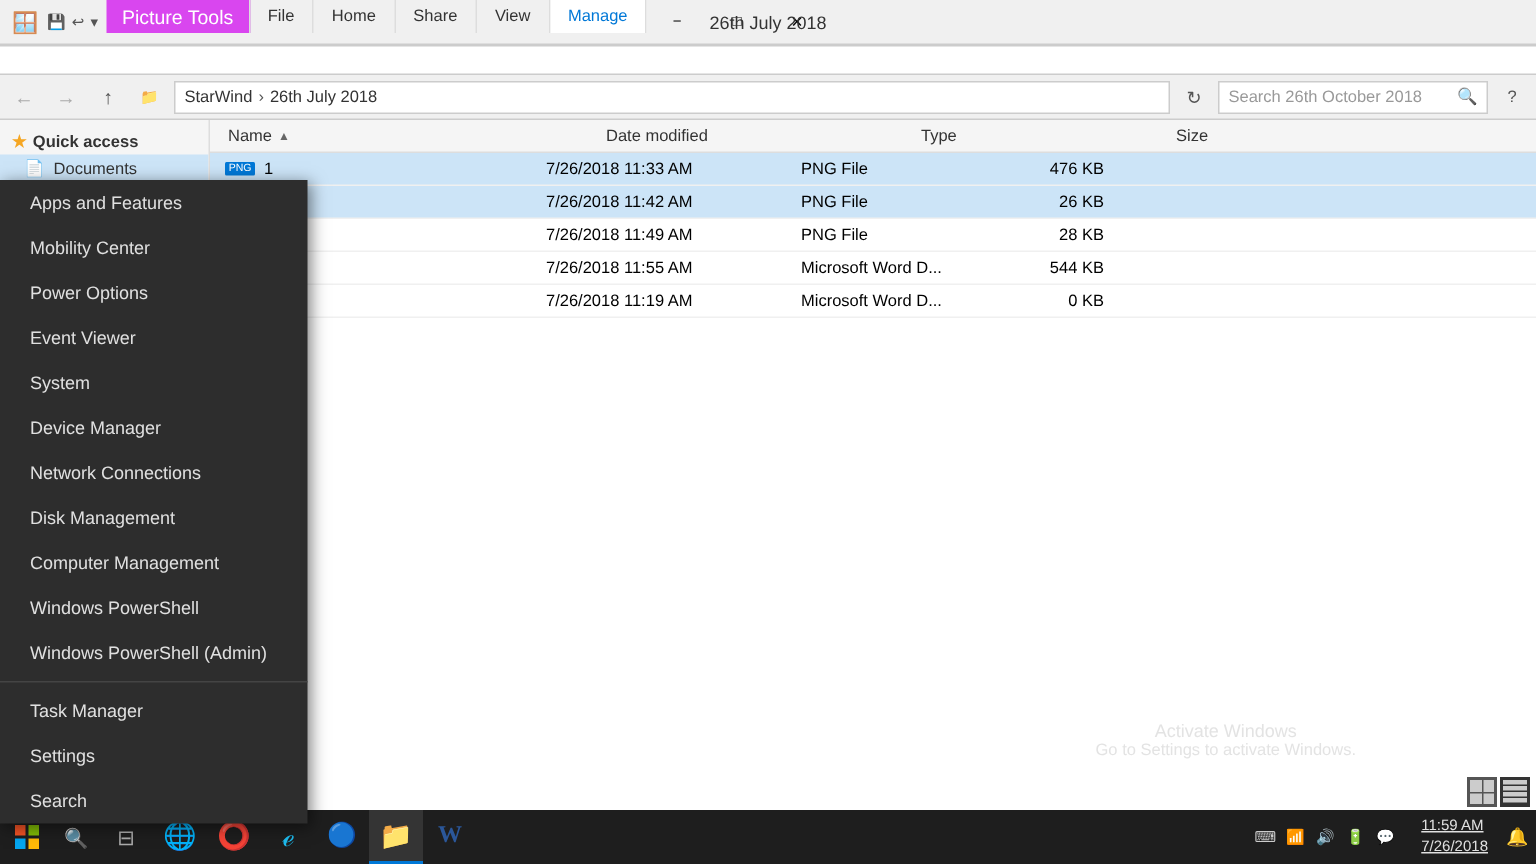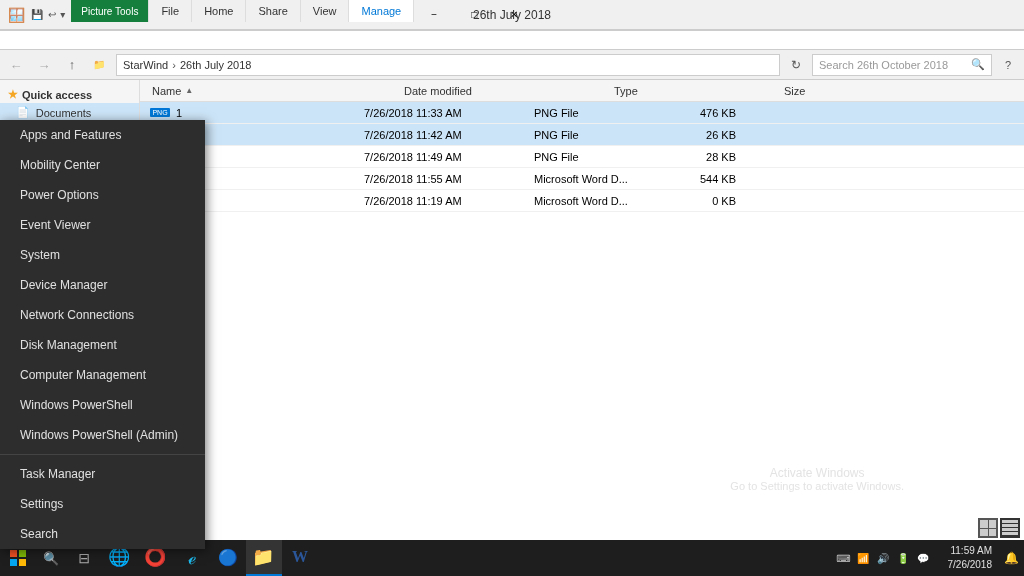--- a/index.html
+++ b/index.html
@@ -10,21 +10,21 @@
 
     
     .title-bar { height: 30px; background: #f0f0f0; display: flex; align-items: stretch; border-bottom: 1px solid #ccc; }
     .tab-icons { display: flex; align-items: center; padding: 0 4px; }
     .title-bar-title { position: absolute; left: 50%; transform: translateX(-50%); top: 0; height: 30px; display: flex; align-items: center; font-size: 12px; color: #333; }
     .title-bar-controls { display: flex; align-items: stretch; }
     .title-bar-btn { width: 40px; display: flex; align-items: center; justify-content: center; cursor: pointer; font-size: 10px; }
     .ribbon-tabs { display: flex; height: 22px; }
     .ribbon-tab { padding: 0 12px; display: flex; align-items: center; font-size: 11px; color: #333; cursor: pointer; border-right: 1px solid #ddd; }
     .ribbon-tab.active { background: #fff; border-bottom: none; color: #0078d7; }
-    .ribbon-tab.picture-tools { background: #15803d; color: #fff; font-size: 10px; padding: 0 10px; }
+    .ribbon-tab.picture-tools { background: #d946ef; color: #fff; font-size: 13px; padding: 0 10px; }
     .ribbon-content { height: 62px; background: #fff; border-top: 1px solid #ccc; display: flex; align-items: center; padding: 0 8px; font-size: 11px; color: #555; }
 
     
     .address-bar { height: 30px; background: #f0f0f0; display: flex; align-items: center; padding: 0 4px; border-bottom: 1px solid #ccc; gap: 4px; }
     .nav-btn { width: 24px; height: 24px; display: flex; align-items: center; justify-content: center; cursor: pointer; border-radius: 2px; font-size: 13px; color: #555; }
     .nav-btn.disabled { color: #aaa; cursor: default; }
     .address-path { flex: 1; height: 22px; background: #fff; border: 1px solid #ccc; display: flex; align-items: center; padding: 0 6px; font-size: 11px; color: #333; }
     .search-box { width: 180px; height: 22px; background: #fff; border: 1px solid #ccc; display: flex; align-items: center; padding: 0 6px; font-size: 11px; color: #999; }
 
     
@@ -55,25 +55,25 @@
     
     .taskbar { position: absolute; bottom: 0; left: 0; width: 1024px; height: 36px; background: #1e1e1e; display: flex; align-items: center; z-index: 50; }
     .taskbar-start { width: 36px; height: 36px; display: flex; align-items: center; justify-content: center; cursor: pointer; }
     .taskbar-search { width: 30px; height: 36px; display: flex; align-items: center; justify-content: center; cursor: pointer; color: #aaa; font-size: 14px; }
     .taskbar-task-view { width: 36px; height: 36px; display: flex; align-items: center; justify-content: center; cursor: pointer; color: #aaa; }
     .taskbar-apps { display: flex; align-items: center; flex: 1; height: 100%; }
     .taskbar-app { width: 36px; height: 36px; display: flex; align-items: center; justify-content: center; cursor: pointer; border-bottom: 2px solid transparent; }
     .taskbar-app.active { border-bottom: 2px solid #0078d7; background: rgba(255,255,255,0.1); }
     .taskbar-tray { display: flex; align-items: center; gap: 4px; padding: 0 8px; }
     .tray-icon { width: 16px; height: 16px; display: flex; align-items: center; justify-content: center; color: #ccc; font-size: 10px; cursor: pointer; }
-    .taskbar-time { color: #e0e0e0; font-size: 10px; text-align: right; line-height: 1.4; padding: 0 8px; cursor: pointer; }
+    .taskbar-time { color: #e0e0e0; font-size: 10px; text-align: left; line-height: 1.4; padding: 0 8px; cursor: pointer; text-decoration: underline; }
     .taskbar-notif { width: 24px; height: 36px; display: flex; align-items: center; justify-content: center; cursor: pointer; color: #ccc; }
 
     
-    .activate-watermark { position: absolute; right: 120px; bottom: 84px; color: rgba(200,200,200,0.5); font-size: 12px; text-align: center; pointer-events: none; }
+    .activate-watermark { position: absolute; right: 120px; bottom: 70px; color: rgba(200,200,200,0.5); font-size: 12px; text-align: center; pointer-events: none; }
 
     
     .sort-arrow { font-size: 8px; color: #666; }
   </style>
 </head>
 <body>
 
 <div class="window">
 
   <div class="title-bar">

